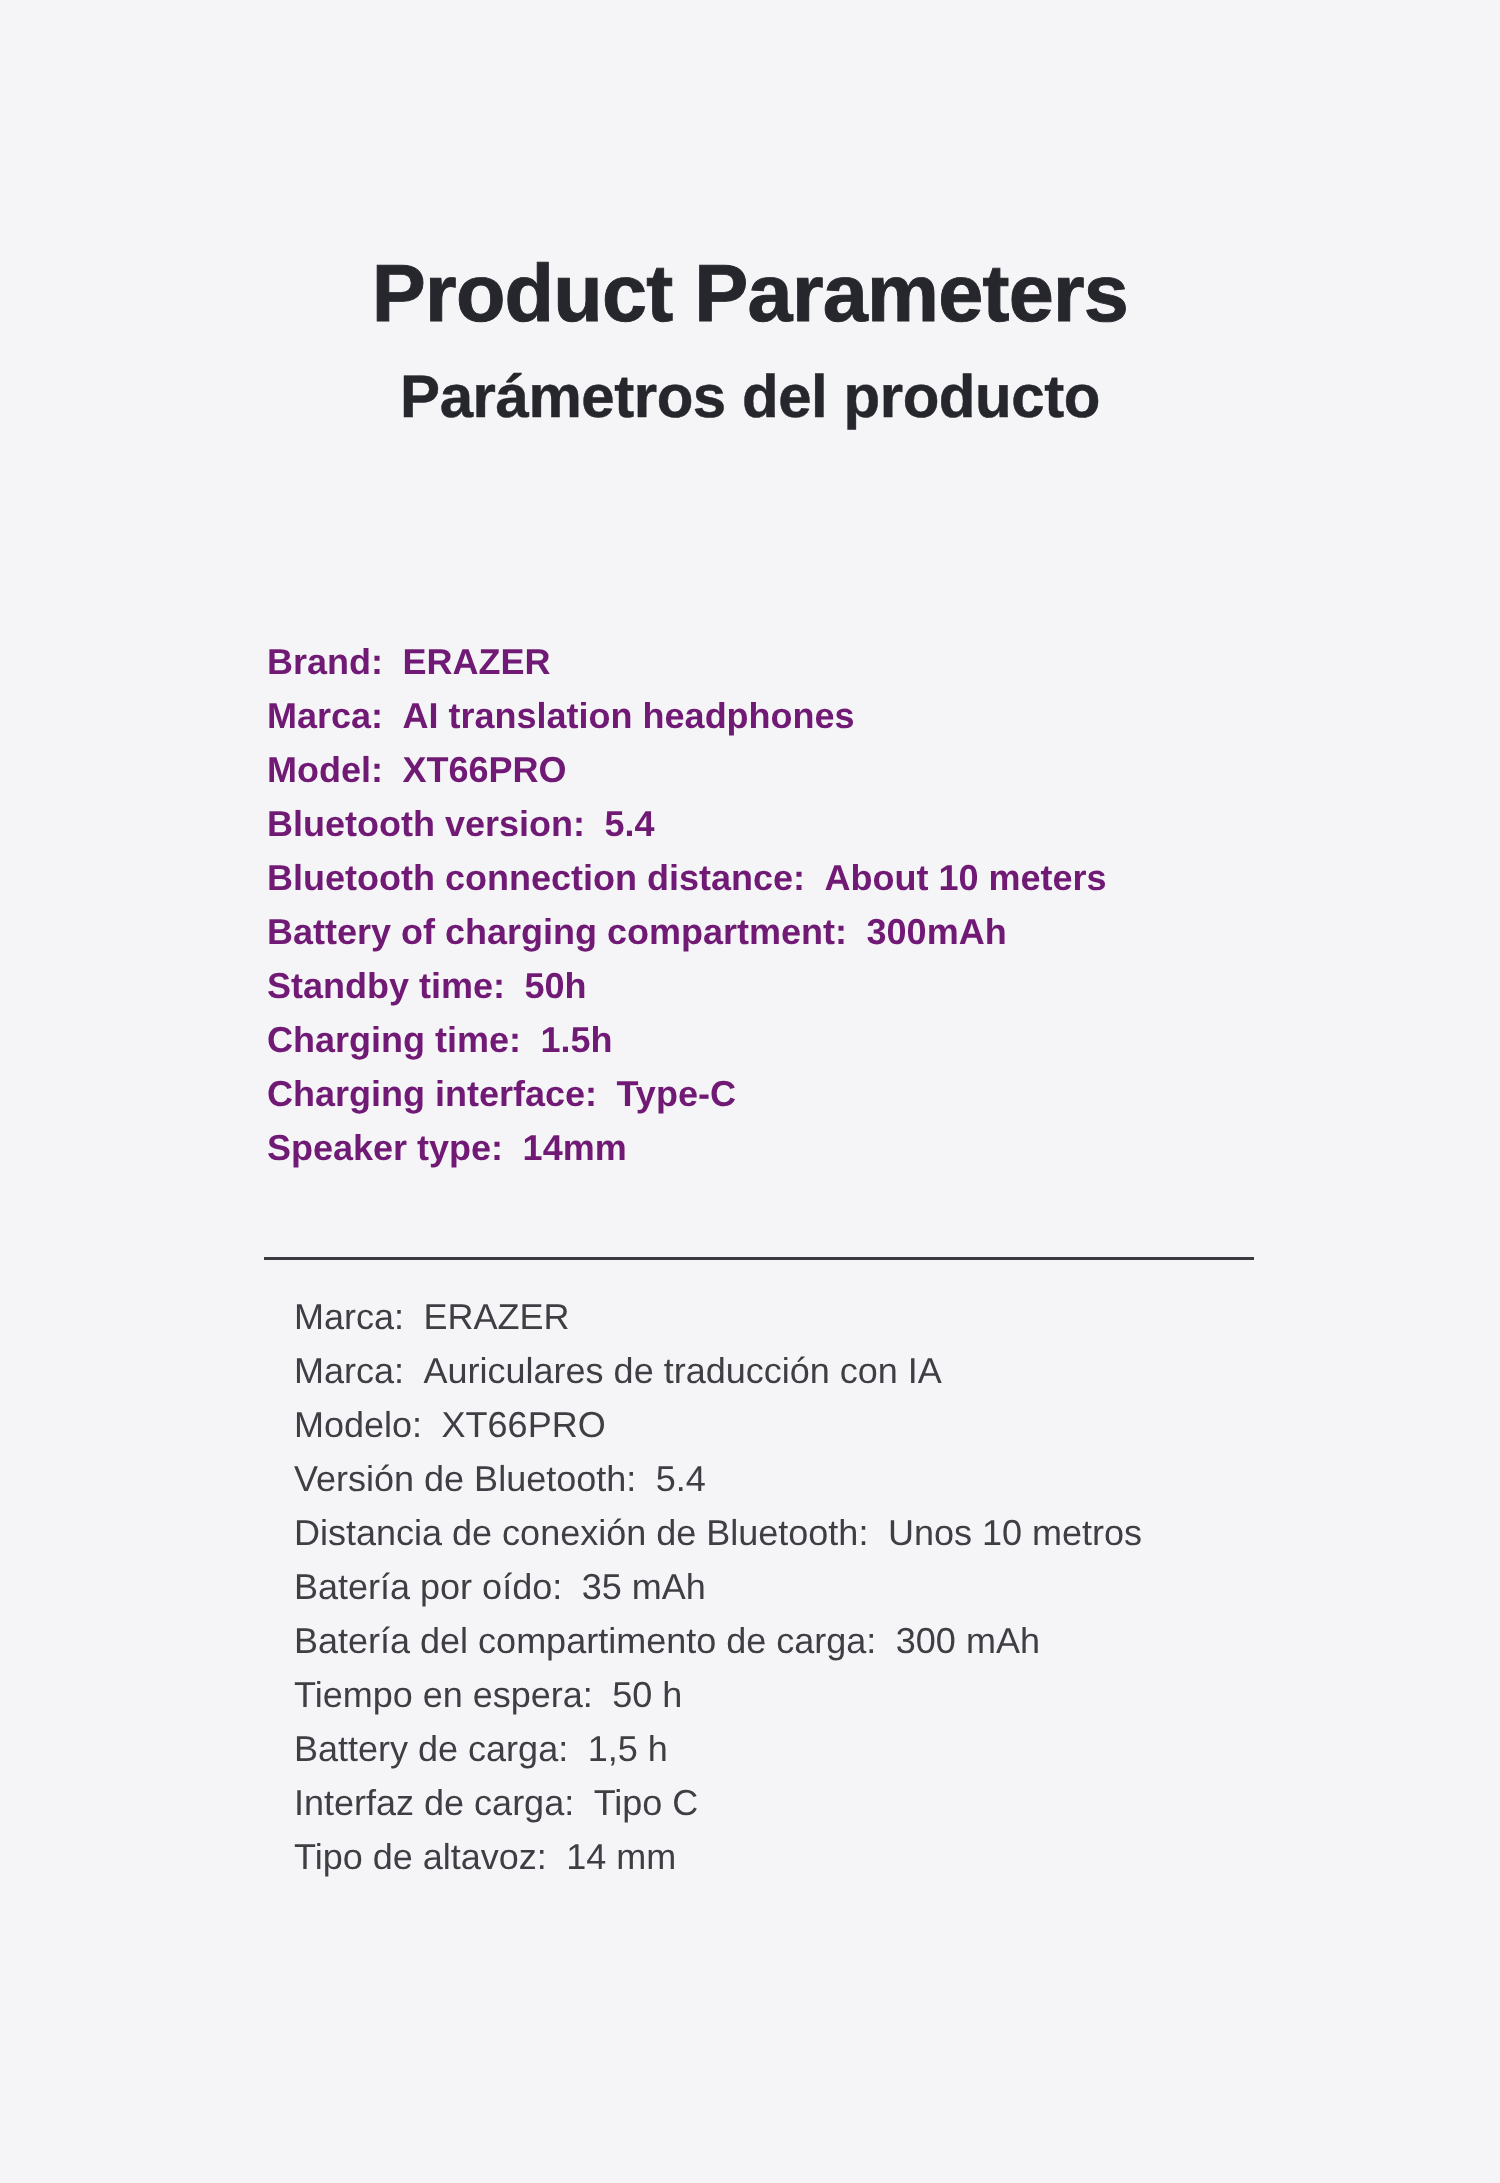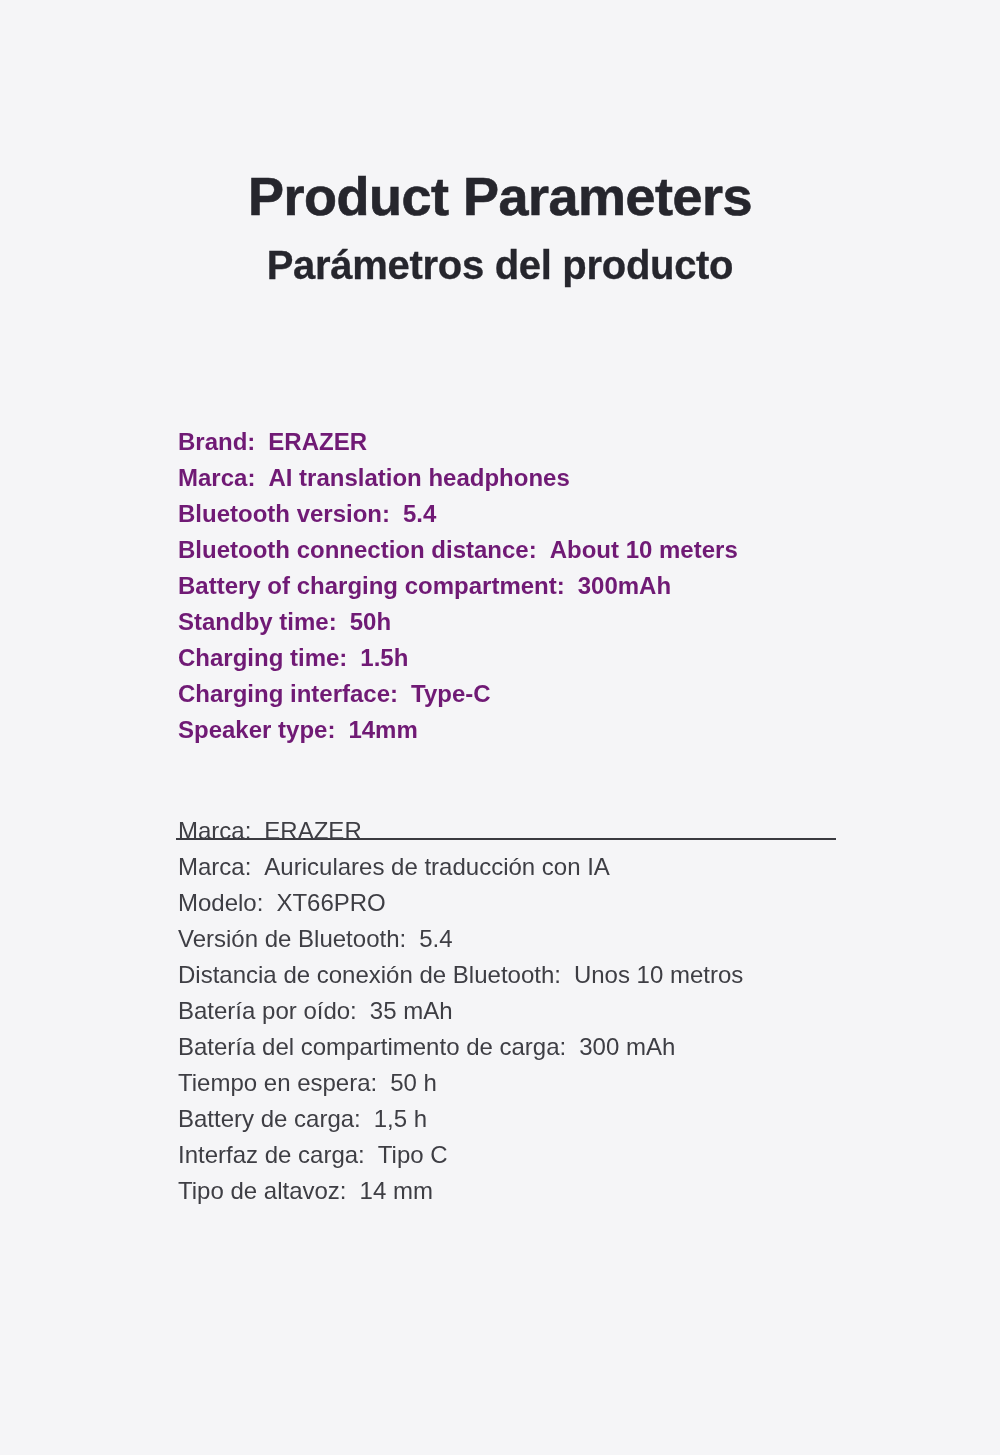--- a/index.html
+++ b/index.html
@@ -40,21 +40,21 @@
     letter-spacing: -0.3px;
     color: #26262d;
     -webkit-text-stroke: 0.3px #26262d;
   }
   .specs {
     position: absolute;
     left: 178px;
     width: 700px;
   }
   .specs-en { top: 424px; }
-  .specs-es { top: 813px; }
+  .specs-es { top: 861px; margin-left: 18px; }
   .spec-row {
     font-size: 24px;
     line-height: 36px;
     white-space: nowrap;
   }
   .specs-en .spec-row {
     font-weight: 700;
     color: #701a75;
   }
   .specs-es .spec-row {
@@ -73,20 +73,21 @@
 </style>
 </head>
 <body>
 
 <h1 class="page-title">Product Parameters</h1>
 <h2 class="page-subtitle">Parámetros del producto</h2>
 
 <div class="specs specs-en">
   <div class="spec-row"><span class="spec-label">Brand:</span><span class="spec-value">ERAZER</span></div>
   <div class="spec-row"><span class="spec-label">Marca:</span><span class="spec-value">AI translation headphones</span></div>
+  <div class="spec-row"><span class="spec-label">Model:</span><span class="spec-value">XT66PRO</span></div>
   <div class="spec-row"><span class="spec-label">Bluetooth version:</span><span class="spec-value">5.4</span></div>
   <div class="spec-row"><span class="spec-label">Bluetooth connection distance:</span><span class="spec-value">About 10 meters</span></div>
   <div class="spec-row"><span class="spec-label">Battery of charging compartment:</span><span class="spec-value">300mAh</span></div>
   <div class="spec-row"><span class="spec-label">Standby time:</span><span class="spec-value">50h</span></div>
   <div class="spec-row"><span class="spec-label">Charging time:</span><span class="spec-value">1.5h</span></div>
   <div class="spec-row"><span class="spec-label">Charging interface:</span><span class="spec-value">Type-C</span></div>
   <div class="spec-row"><span class="spec-label">Speaker type:</span><span class="spec-value">14mm</span></div>
 </div>
 
 <div class="divider"></div>

